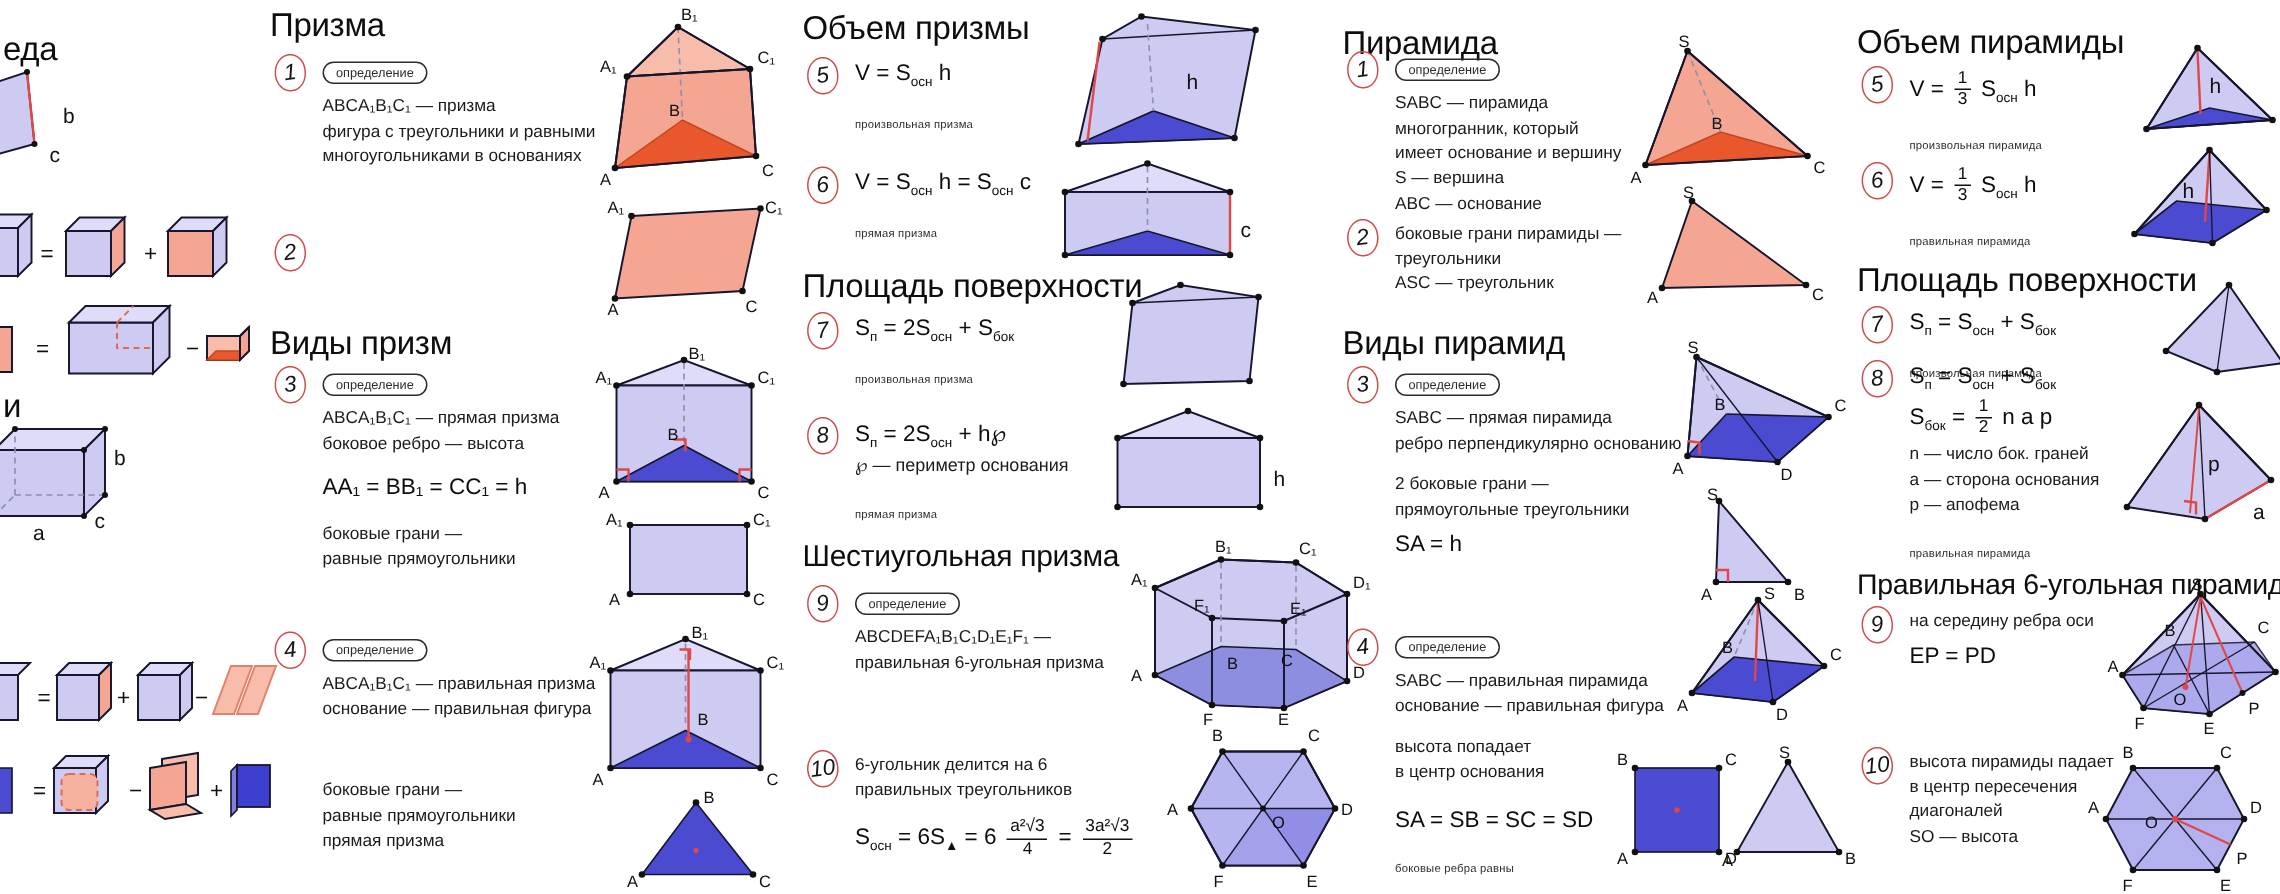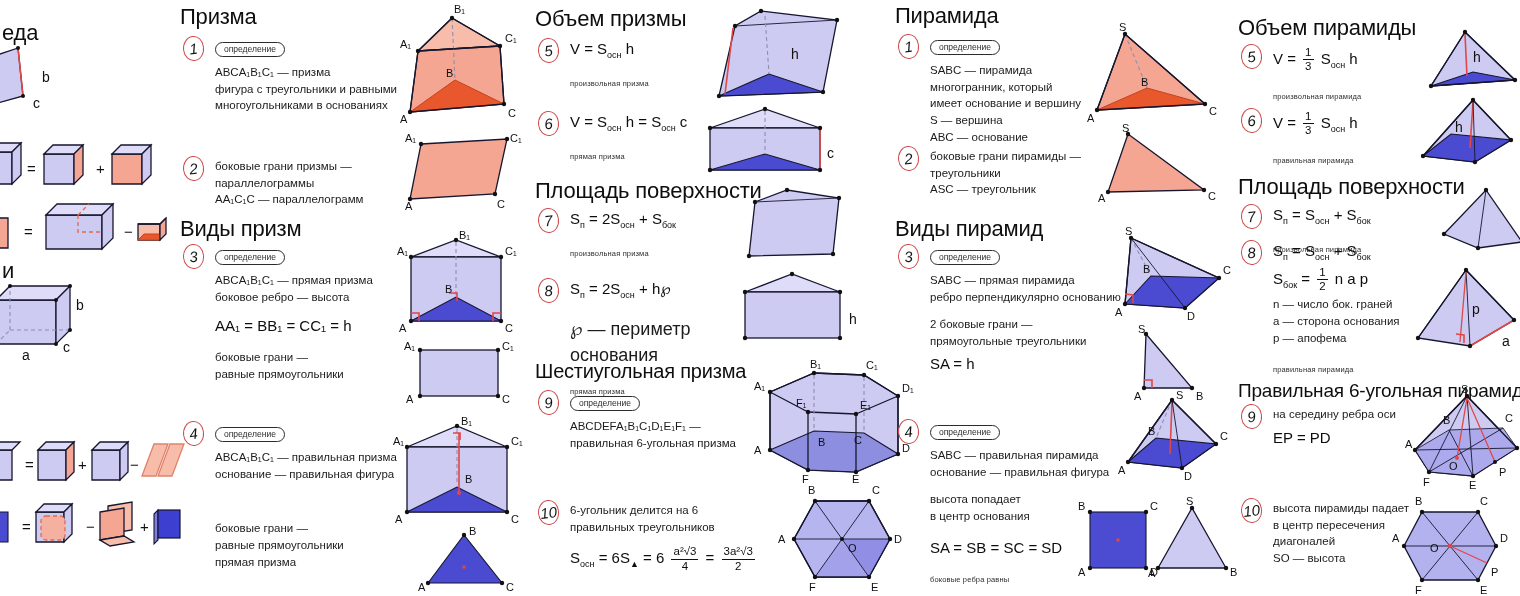--- a/index.html
+++ b/index.html
@@ -154,25 +154,20 @@
   <text class="vl" x="2" y="44">A₁</text>
   <text class="vl" x="56" y="9">B₁</text>
   <text class="vl" x="107" y="38">C₁</text>
   <text class="vl" x="2" y="119">A</text>
   <text class="vl" x="110" y="113">C</text>
   <text class="vl" x="48" y="73">B</text>
 </svg>
 
 <div class="item" style="left:183px;top:158px;width:215px">
   <span class="num">2</span>
-  <div>
-    <div class="txt">боковые грани призмы —</div>
-    <div class="txt">параллелограммы</div>
-    <div class="txt">AA₁C₁C — параллелограмм</div>
-  </div>
 </div>
 
 <svg style="left:405px;top:134px" width="112" height="72" viewBox="0 0 112 72">
   <g>
     <polygon class="pnk" points="16,10 102,5 90,60 5,65"></polygon>
     <circle class="dt" cx="16" cy="10" r="2.2"></circle>
       <circle class="dt" cx="102" cy="5" r="2.2"></circle>
       <circle class="dt" cx="90" cy="60" r="2.2"></circle>
       <circle class="dt" cx="5" cy="65" r="2.2"></circle>
   </g>
@@ -352,21 +347,21 @@
       <circle class="dt" cx="52" cy="4" r="2.2"></circle>
       <circle class="dt" cx="104" cy="12" r="2.2"></circle>
       <circle class="dt" cx="98" cy="68" r="2.2"></circle>
   </g>
 </svg>
 
 <div class="item" style="left:538px;top:280px;width:210px">
   <span class="num">8</span>
   <div>
     <div class="frm" style="margin-top:0"><span>S</span><sub>п</sub><span> = 2S</span><sub>осн</sub><span> + h℘</span></div>
-    <div class="txt" style="font-size:18px;margin-top:16px">℘ — периметр основания</div>
+    <div class="txt" style="font-size:12px;margin-top:2px">℘ — периметр основания</div>
     <div class="note">прямая призма</div>
   </div>
 </div>
 
 <svg style="left:735px;top:266px" width="125" height="80" viewBox="0 0 125 80">
   <g>
     <polygon class="lv2" points="10,26 57,8 105,26"></polygon>
     <rect class="lav" x="10" y="26" width="95" height="46"></rect>
     <circle class="dt" cx="10" cy="26" r="2.2"></circle>
       <circle class="dt" cx="57" cy="8" r="2.2"></circle>
@@ -455,21 +450,21 @@
   </g>
   <text class="vl" x="60" y="68">O</text>
   <text class="vl" x="20" y="10">B</text>
   <text class="vl" x="84" y="10">C</text>
   <text class="vl" x="-10" y="59">A</text>
   <text class="vl" x="106" y="59">D</text>
   <text class="vl" x="21" y="107">F</text>
   <text class="vl" x="83" y="107">E</text>
 </svg>
 
-<div class="h1" style="left:895px;top:3px">Пирамида</div>
+<div class="h1" style="left:895px;top:16px">Пирамида</div>
 
 <div class="item" style="left:898px;top:36px;width:220px">
   <span class="num">1</span>
   <div>
     <span class="badge">определение</span>
     <div class="txt">SABC — пирамида</div>
     <div class="txt">многогранник, который</div>
     <div class="txt">имеет основание и вершину</div>
     <div class="txt">S — вершина</div>
     <div class="txt">ABC — основание</div>

